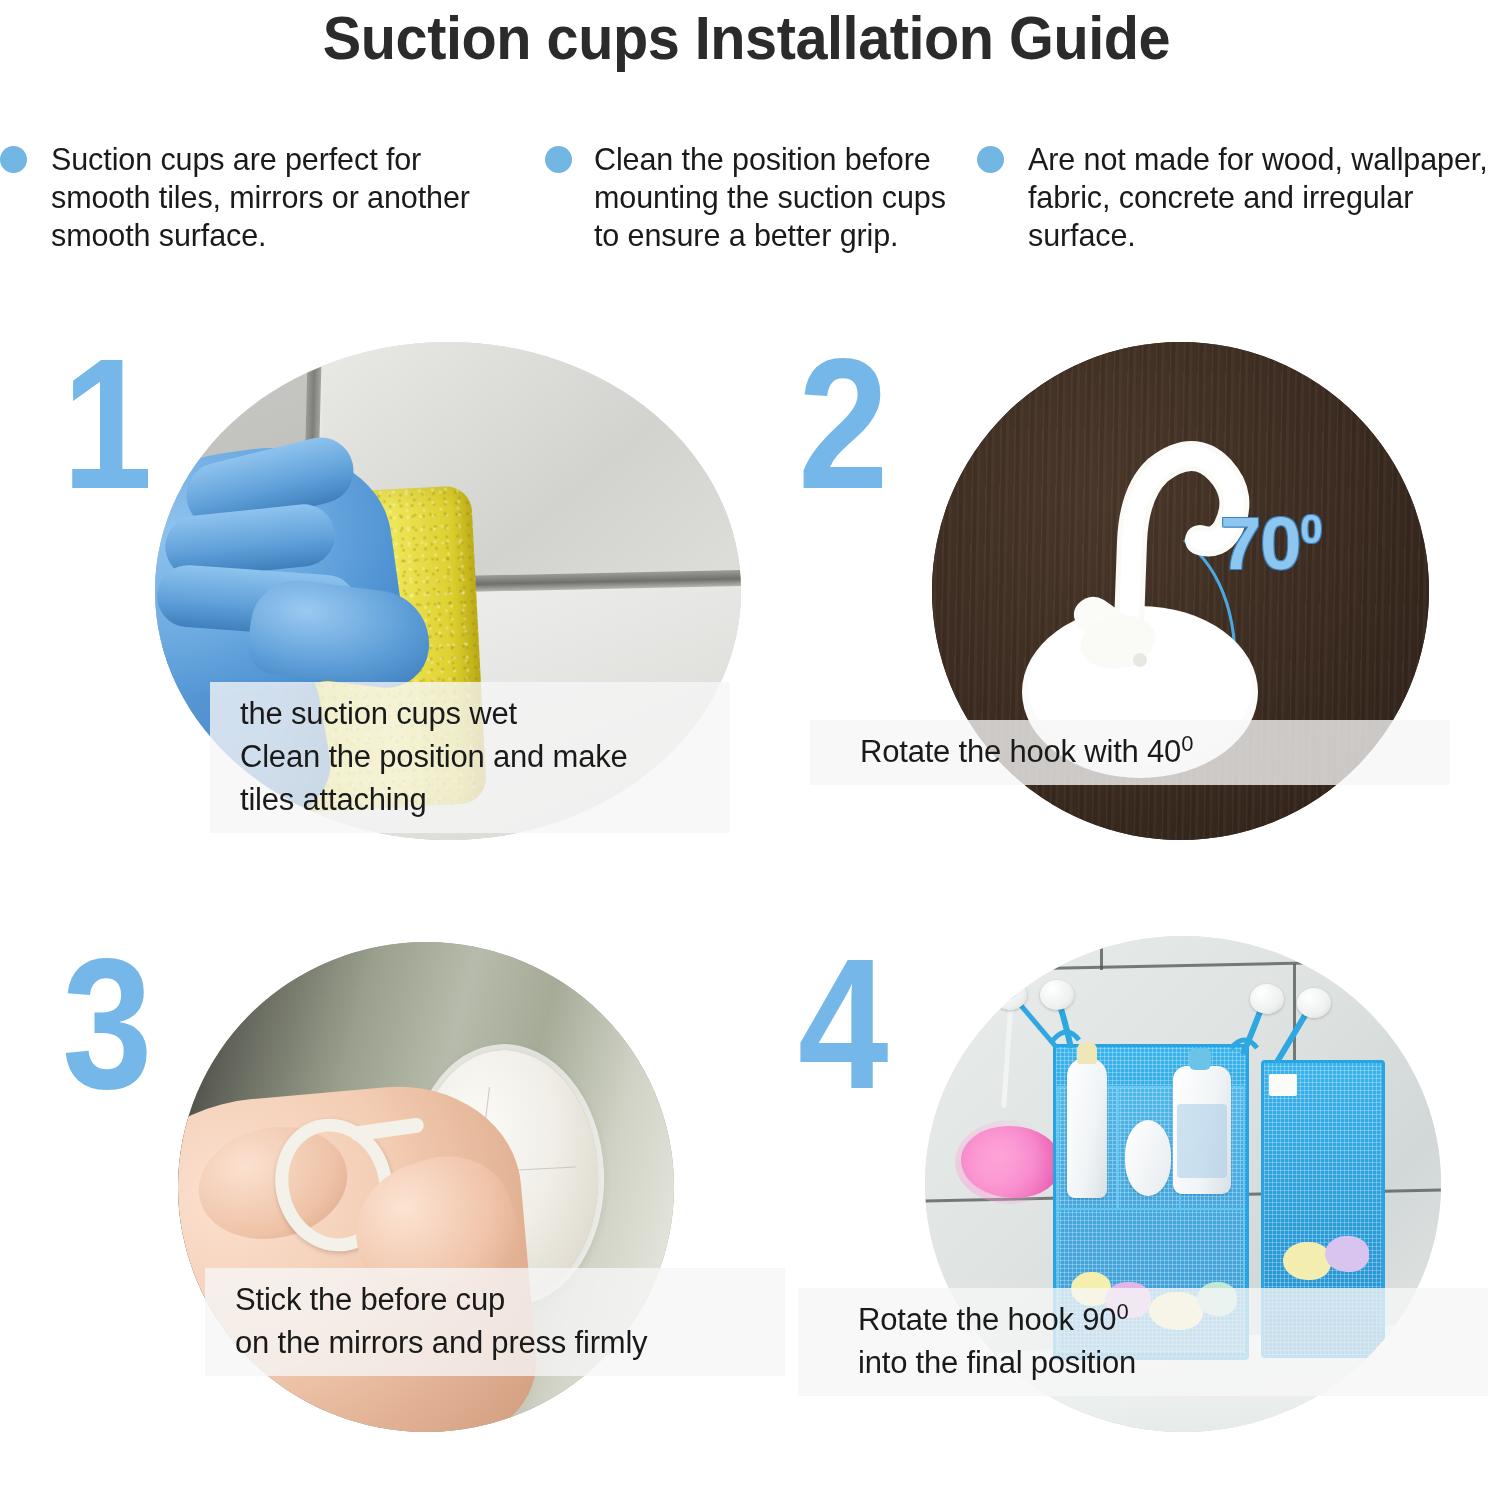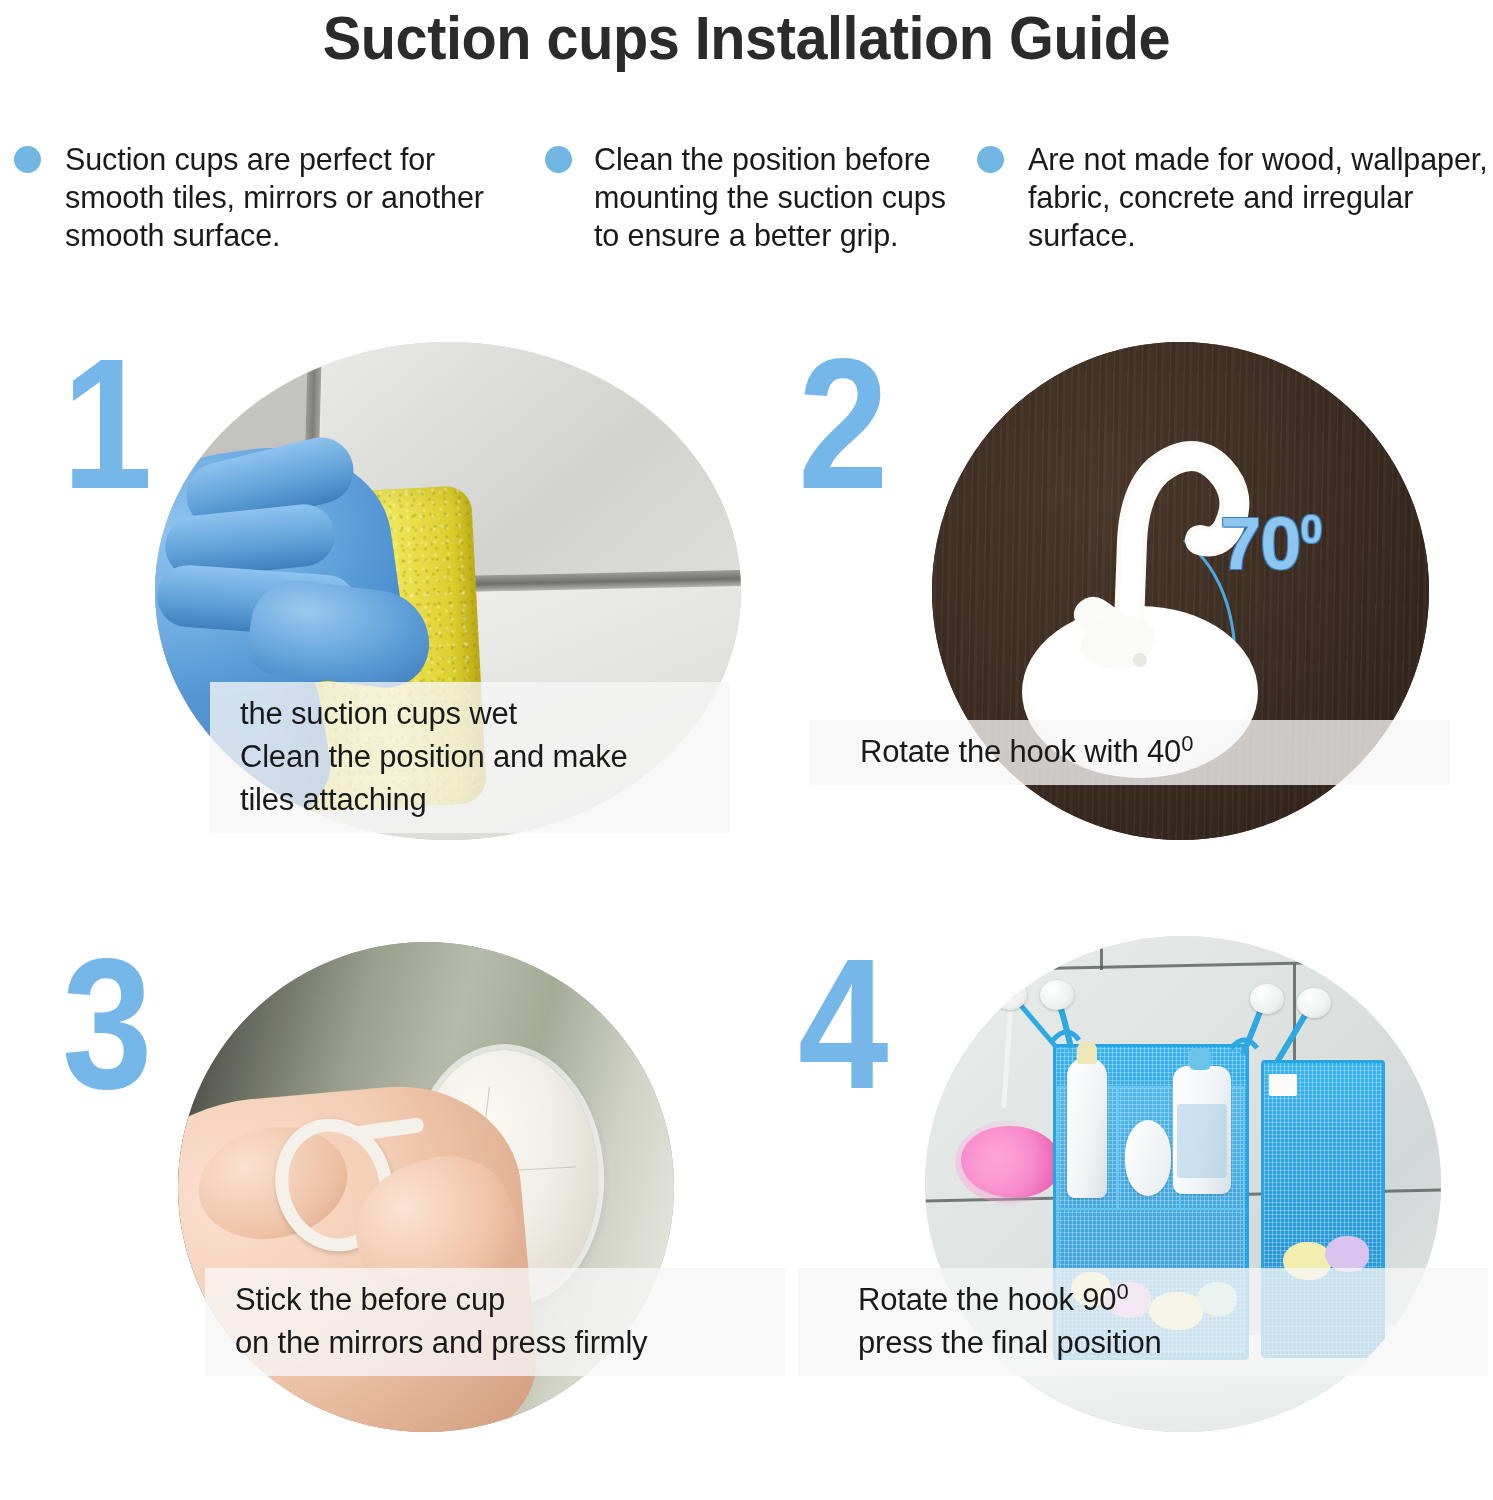--- a/index.html
+++ b/index.html
@@ -44,21 +44,21 @@
     left: 0;
     width: 1493px;
     height: 140px;
     display: flex;
   }
   .bullet-col {
     display: flex;
     align-items: flex-start;
     box-sizing: border-box;
   }
-  .bullet-col.c1 { width: 527px; padding-left: 14px; }
+  .bullet-col.c1 { width: 527px; padding-left: 0; }
   .bullet-col.c2 { width: 530px; padding-left: 14px; }
   .bullet-col.c3 { width: 436px; padding-left: 18px; }
 
   .bullet-dot {
     flex: 0 0 auto;
     width: 27px;
     height: 27px;
     border-radius: 50%;
     background: #72b6e4;
     margin-top: 6px;
@@ -124,21 +124,21 @@
     color: #1a1a1a;
     font-size: 31px;
     line-height: 43px;
     letter-spacing: -0.2px;
     padding: 10px 14px 12px 30px;
     z-index: 5;
   }
   .step-1 .caption { left: 210px; top: 382px; width: 520px; }
   .step-2 .caption { left: 50px;  top: 420px; width: 640px; text-align: left; padding-left: 50px; }
   .step-3 .caption { left: 205px; top: 368px; width: 580px; }
-  .step-4 .caption { left: 38px;  top: 368px; width: 690px; padding-left: 60px; }
+  .step-4 .caption { left: 38px;  top: 388px; width: 690px; padding-left: 60px; }
 
   .caption .sup {
     font-size: 22px;
     vertical-align: super;
     line-height: 0;
   }
 
   
   
   
@@ -557,18 +557,18 @@
         </svg>
 
         <div class="cup4 c1"></div>
         <div class="cup4 c2"></div>
         <div class="cup4 c3"></div>
         <div class="cup4 c4"></div>
       </div>
 
       <div class="caption">
         <div><span>Rotate the hook 90</span><span class="sup">0</span></div>
-        <div>press the final position</div>
+        <div>into the final position</div>
       </div>
     </div>
 
   </div>
 </div>
 
 </body></html>

